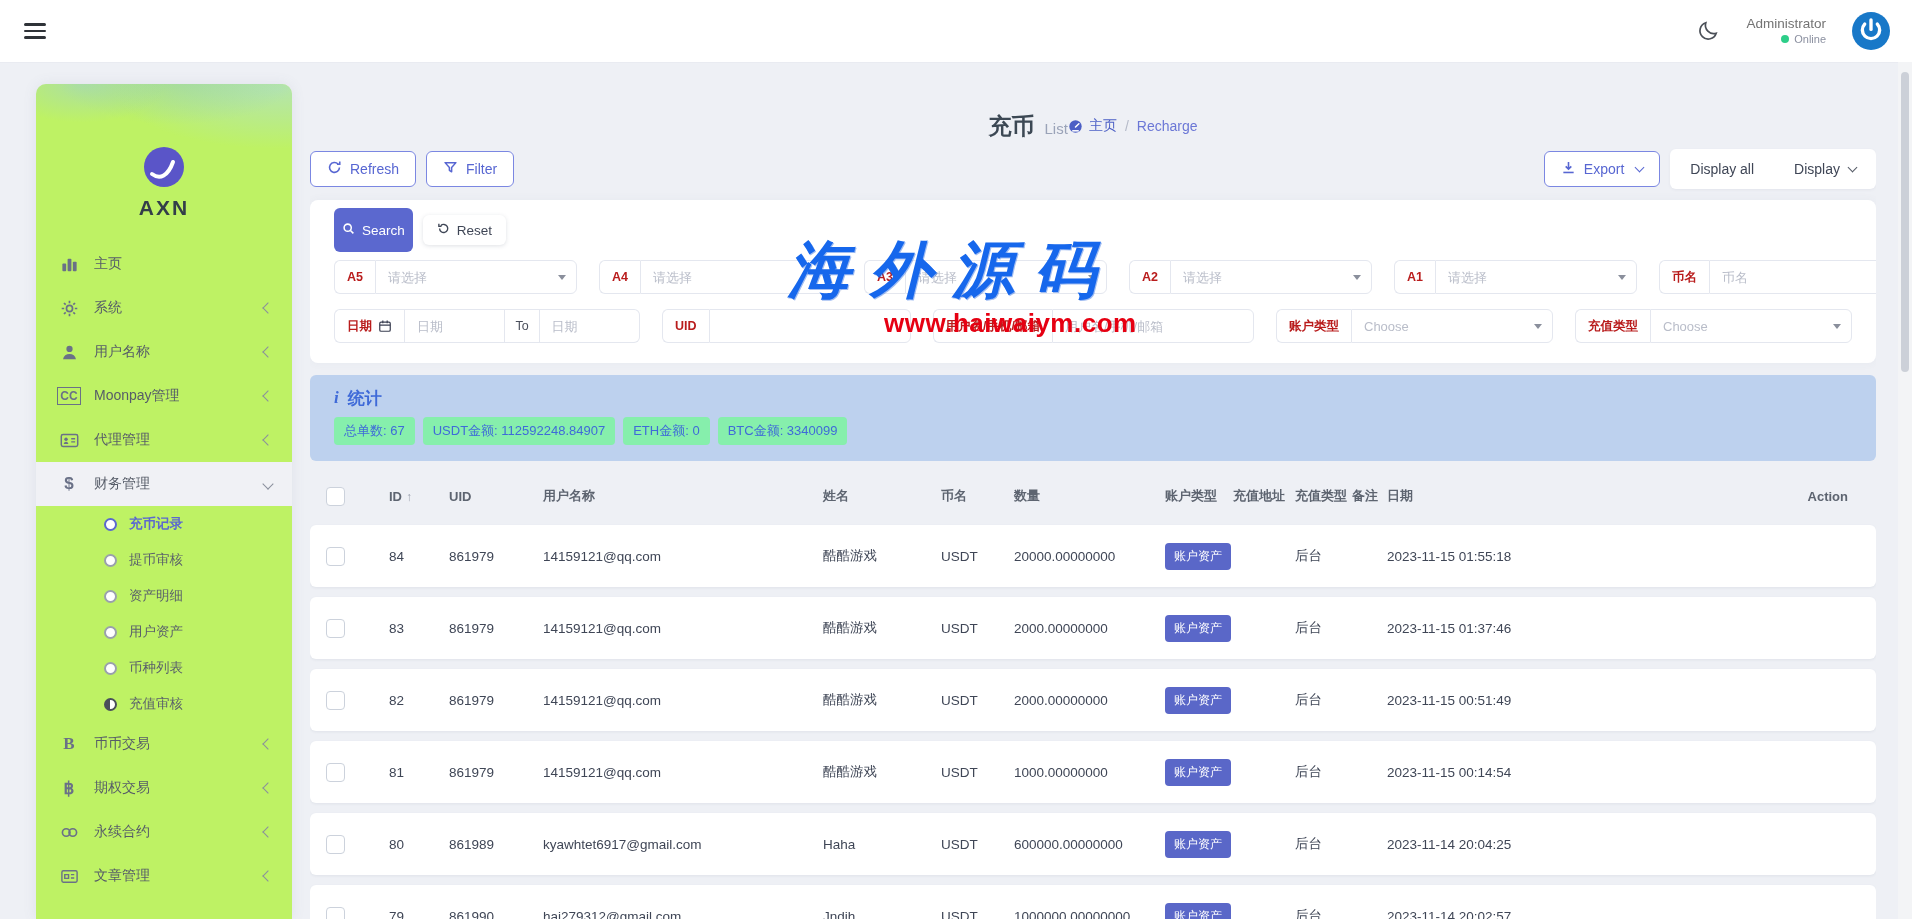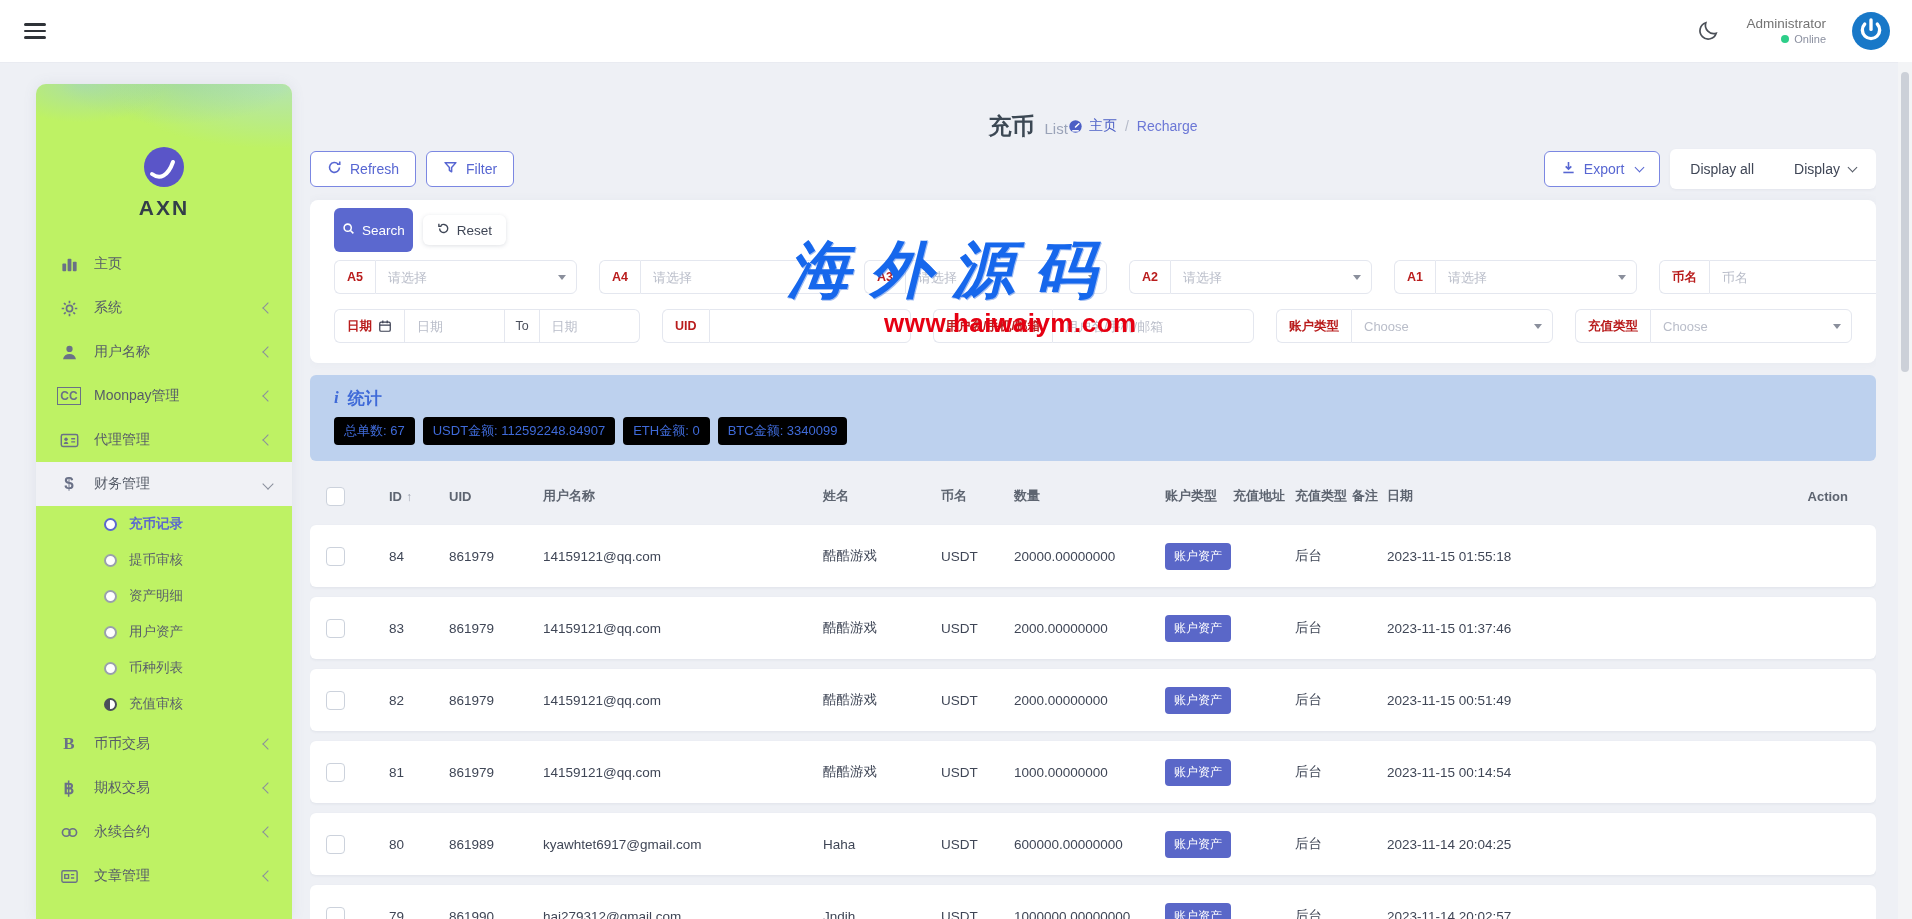--- a/index.html
+++ b/index.html
@@ -82,21 +82,21 @@
   .dategroup{grid-column:span 2;display:flex;height:34px;}
   .to-label{border-top:1px solid #e4e7ef;border-bottom:1px solid #e4e7ef;border-left:1px solid #e4e7ef;border-right:1px solid #e4e7ef;display:flex;align-items:center;padding:0 10px;font-size:12.5px;color:#4a4f5c;background:#fff;}
   .dategroup .fg-input.mid{border-radius:0;border-right:none;}
   .cal{width:14px;height:14px;}
 
   
   .stats-card{margin-top:12px;background:var(--stats-bg);border-radius:6px;padding:10px 24px 16px;}
   .stats-title{display:flex;align-items:center;gap:9px;font-size:17px;font-weight:700;color:var(--stats-text);height:26px;}
   .iinfo{font-family:"Liberation Serif",serif;font-style:italic;font-weight:700;font-size:17px;}
   .stats-badges{margin-top:6px;display:flex;gap:8px;}
-  .sbadge{background:#000000;border-radius:4px;padding:5px 10px;font-size:13px;color:var(--stats-text);white-space:nowrap;}
+  .sbadge{background:#86efac;border-radius:4px;padding:5px 10px;font-size:13px;color:var(--stats-text);white-space:nowrap;}
 
   
   .table-area{margin-top:6px;}
   .tgrid{display:grid;grid-template-columns:63px 60px 94px 280px 118px 73px 151px 68px 62px 57px 35px 200px 1fr;padding-left:16px;align-items:center;}
   .thead{height:58px;font-size:13px;color:#5d6470;font-weight:700;}
   .th{white-space:nowrap;}
   .th.action,.td.action{justify-self:end;padding-right:28px;}
   .sort{color:#9aa0ad;font-weight:400;margin-left:4px;font-size:12px;}
   .trow{height:62px;margin-bottom:10px;background:#fff;border-radius:6px;box-shadow:0 1px 3px rgba(70,80,100,.08);font-size:13.5px;color:#3f4656;}
   .td{white-space:nowrap;}

